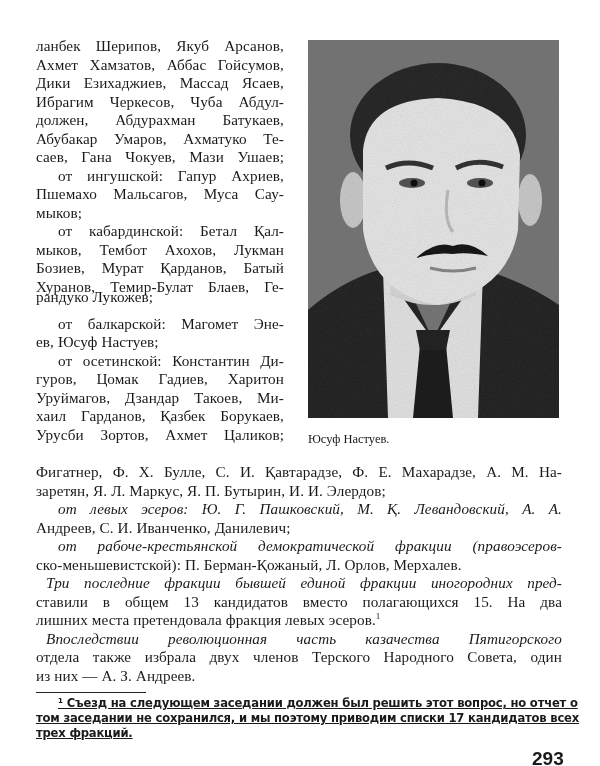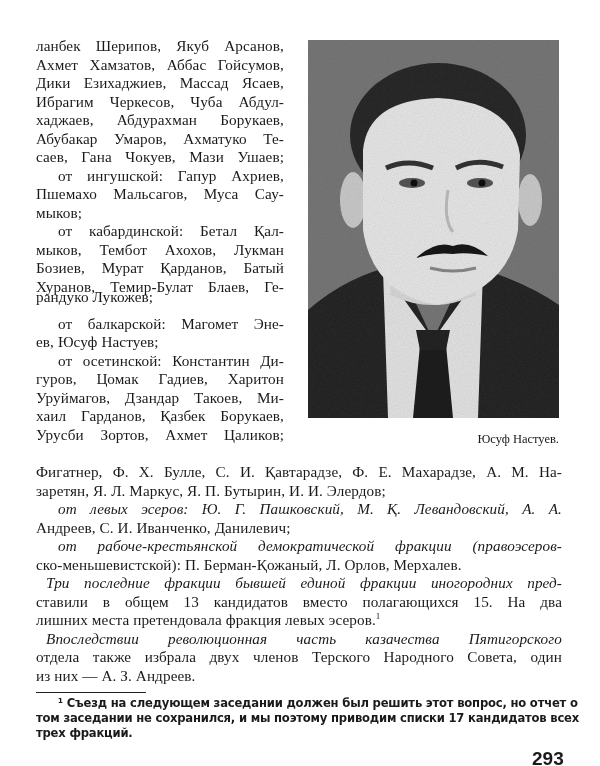--- a/index.html
+++ b/index.html
@@ -9,43 +9,43 @@
   .line { position: absolute; white-space: nowrap; font-size: 15.2px; line-height: 18px;
           font-family: "Liberation Serif", "DejaVu Serif", serif; letter-spacing: 0.1px; }
   .left-col .line { left: 36px; width: 248px; text-align: justify; text-align-last: justify; }
   .left-col .line.last { text-align-last: left; }
   .left-col .line.indent { left: 58px; width: 226px; }
   .full .line { left: 36px; width: 526px; text-align: justify; text-align-last: justify; }
   .full .line.indent { left: 58px; width: 504px; font-style: italic; }
   .full .line.last { text-align-last: left; }
   .photo { position: absolute; left: 308px; top: 40px; width: 251px; height: 378px;
            background: #6d6d6d; overflow: hidden; }
-  .caption { position: absolute; left: 308px; top: 432px; width: 251px; text-align: right;
+  .caption { position: absolute; left: 308px; top: 432px; width: 251px; text-align: left;
              font-size: 12.5px; font-family: "Liberation Serif", "DejaVu Serif", serif; }
   .fn-rule { position: absolute; left: 36px; top: 661px; width: 110px; height: 1px; background: #222; }
   .fn .line { font-size: 11.6px; line-height: 15px; left: 36px; width: 526px;
               text-align: justify; text-align-last: justify; font-weight: bold;
-              font-family: "DejaVu Sans", "Liberation Sans", sans-serif; letter-spacing: -0.2px; }
+              font-family: "DejaVu Sans", "Liberation Sans", sans-serif; letter-spacing: -0.2px; text-decoration: underline; }
   .fn .line.indent { left: 58px; width: 504px; }
   .fn .line.last { text-align-last: left; }
   .page-num { position: absolute; left: 532px; top: 716px; font-size: 19px; font-weight: bold;
               font-family: "Liberation Sans", "DejaVu Sans", sans-serif; }
   sup { font-size: 9px; line-height: 0; }
 </style>
 </head>
 <body>
 
 <div class="page">
 
   <div class="left-col">
     <div class="line" style="top:37px">ланбек Шерипов, Якуб Арсанов,</div>
     <div class="line" style="top:55.5px">Ахмет Хамзатов, Аббас Гойсумов,</div>
     <div class="line" style="top:74px">Дики Езихаджиев, Массад Ясаев,</div>
     <div class="line" style="top:92.5px">Ибрагим Черкесов, Чуба Абдул-</div>
-    <div class="line" style="top:111px">хаджаев, Абдурахман Борукаев,</div>
+    <div class="line" style="top:111px">должен, Абдурахман Батукаев,</div>
     <div class="line" style="top:129.5px">Абубакар Умаров, Ахматуко Те-</div>
     <div class="line" style="top:148px">саев, Гана Чокуев, Мази Ушаев;</div>
     <div class="line indent" style="top:166.5px">от ингушской: Гапур Ахриев,</div>
     <div class="line" style="top:185px">Пшемахо Мальсагов, Муса Сау-</div>
     <div class="line last" style="top:203.5px">мыков;</div>
     <div class="line indent" style="top:222px">от кабардинской: Бетал Қал-</div>
     <div class="line" style="top:240.5px">мыков, Тембот Ахохов, Лукман</div>
     <div class="line" style="top:259px">Бозиев, Мурат Қарданов, Батый</div>
     <div class="line" style="top:277.5px">Хуранов, Темир-Булат Блаев, Ге-</div>
     <div class="line last" style="top:288px">рандуко Лукожев;</div>

